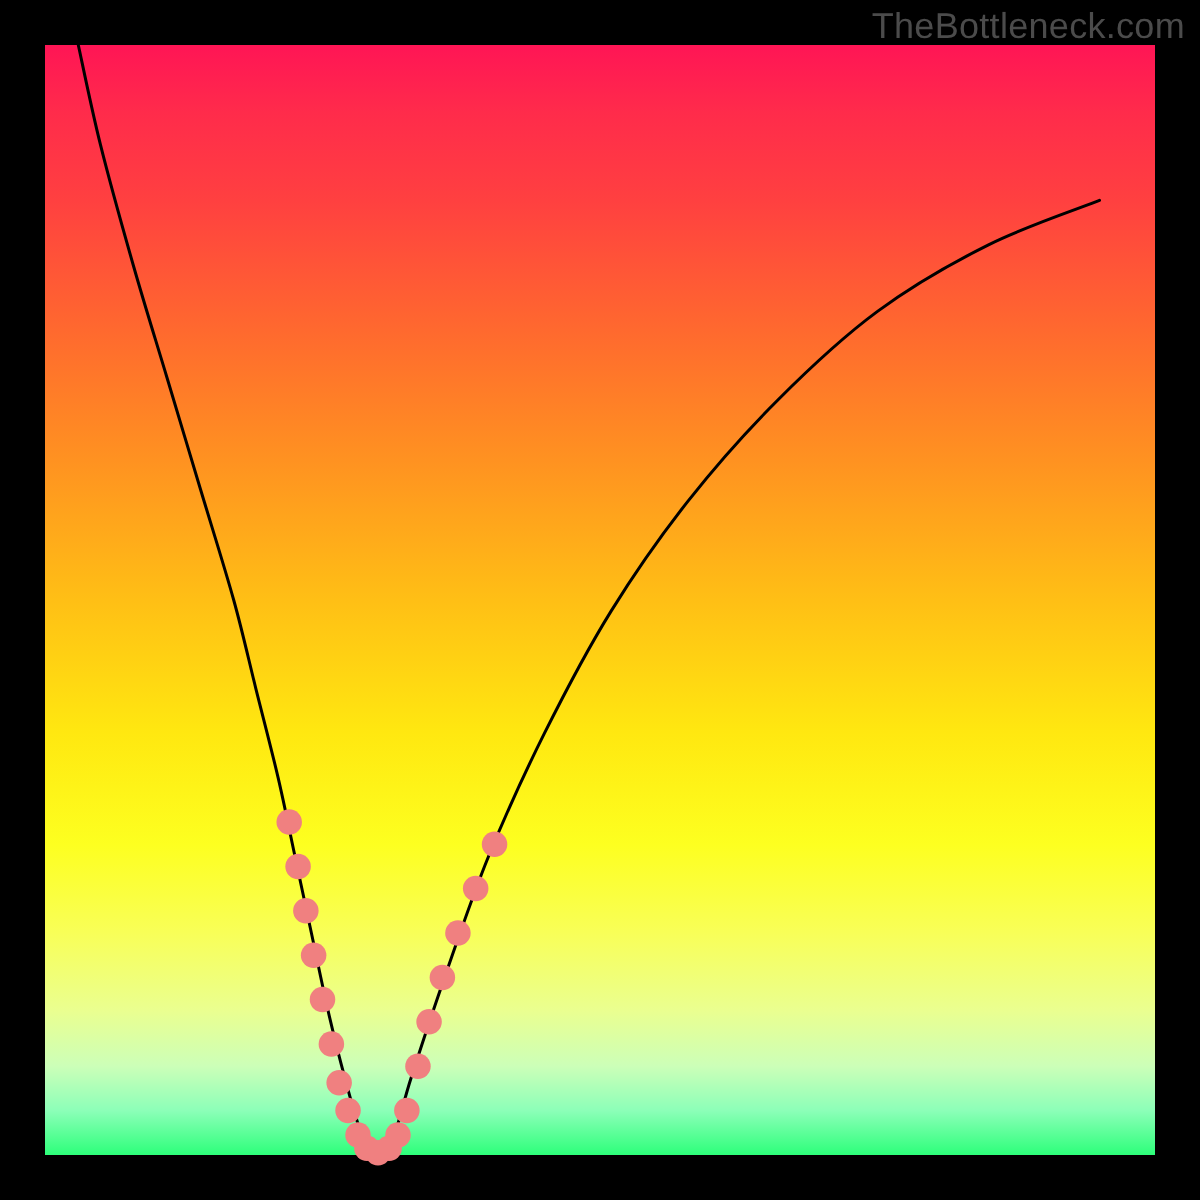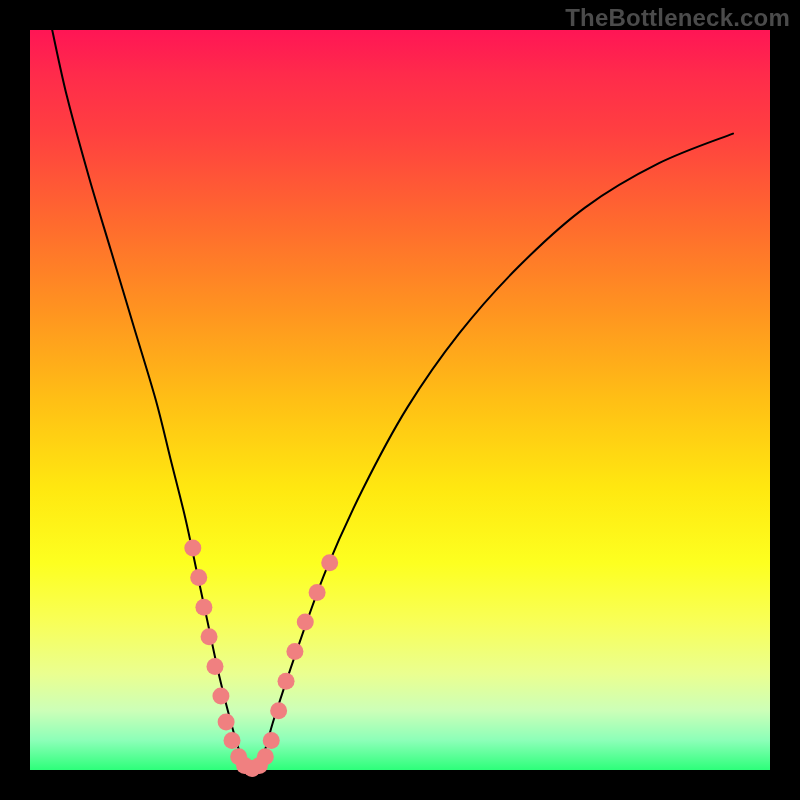--- a/index.html
+++ b/index.html
@@ -41,21 +41,21 @@
       #8cffb8 96%,
       #2dff7a 100%
     );
   }
   .watermark {
     position: absolute;
     top: 4px;
     right: 10px;
     color: #4b4b4b;
     font-size: 24px;
-    font-weight: 700;
+    font-weight: 400;
     letter-spacing: 0.2px;
     user-select: none;
   }
   svg.overlay {
     position: absolute;
     top: 0;
     left: 0;
   }
 </style>
 </head>

